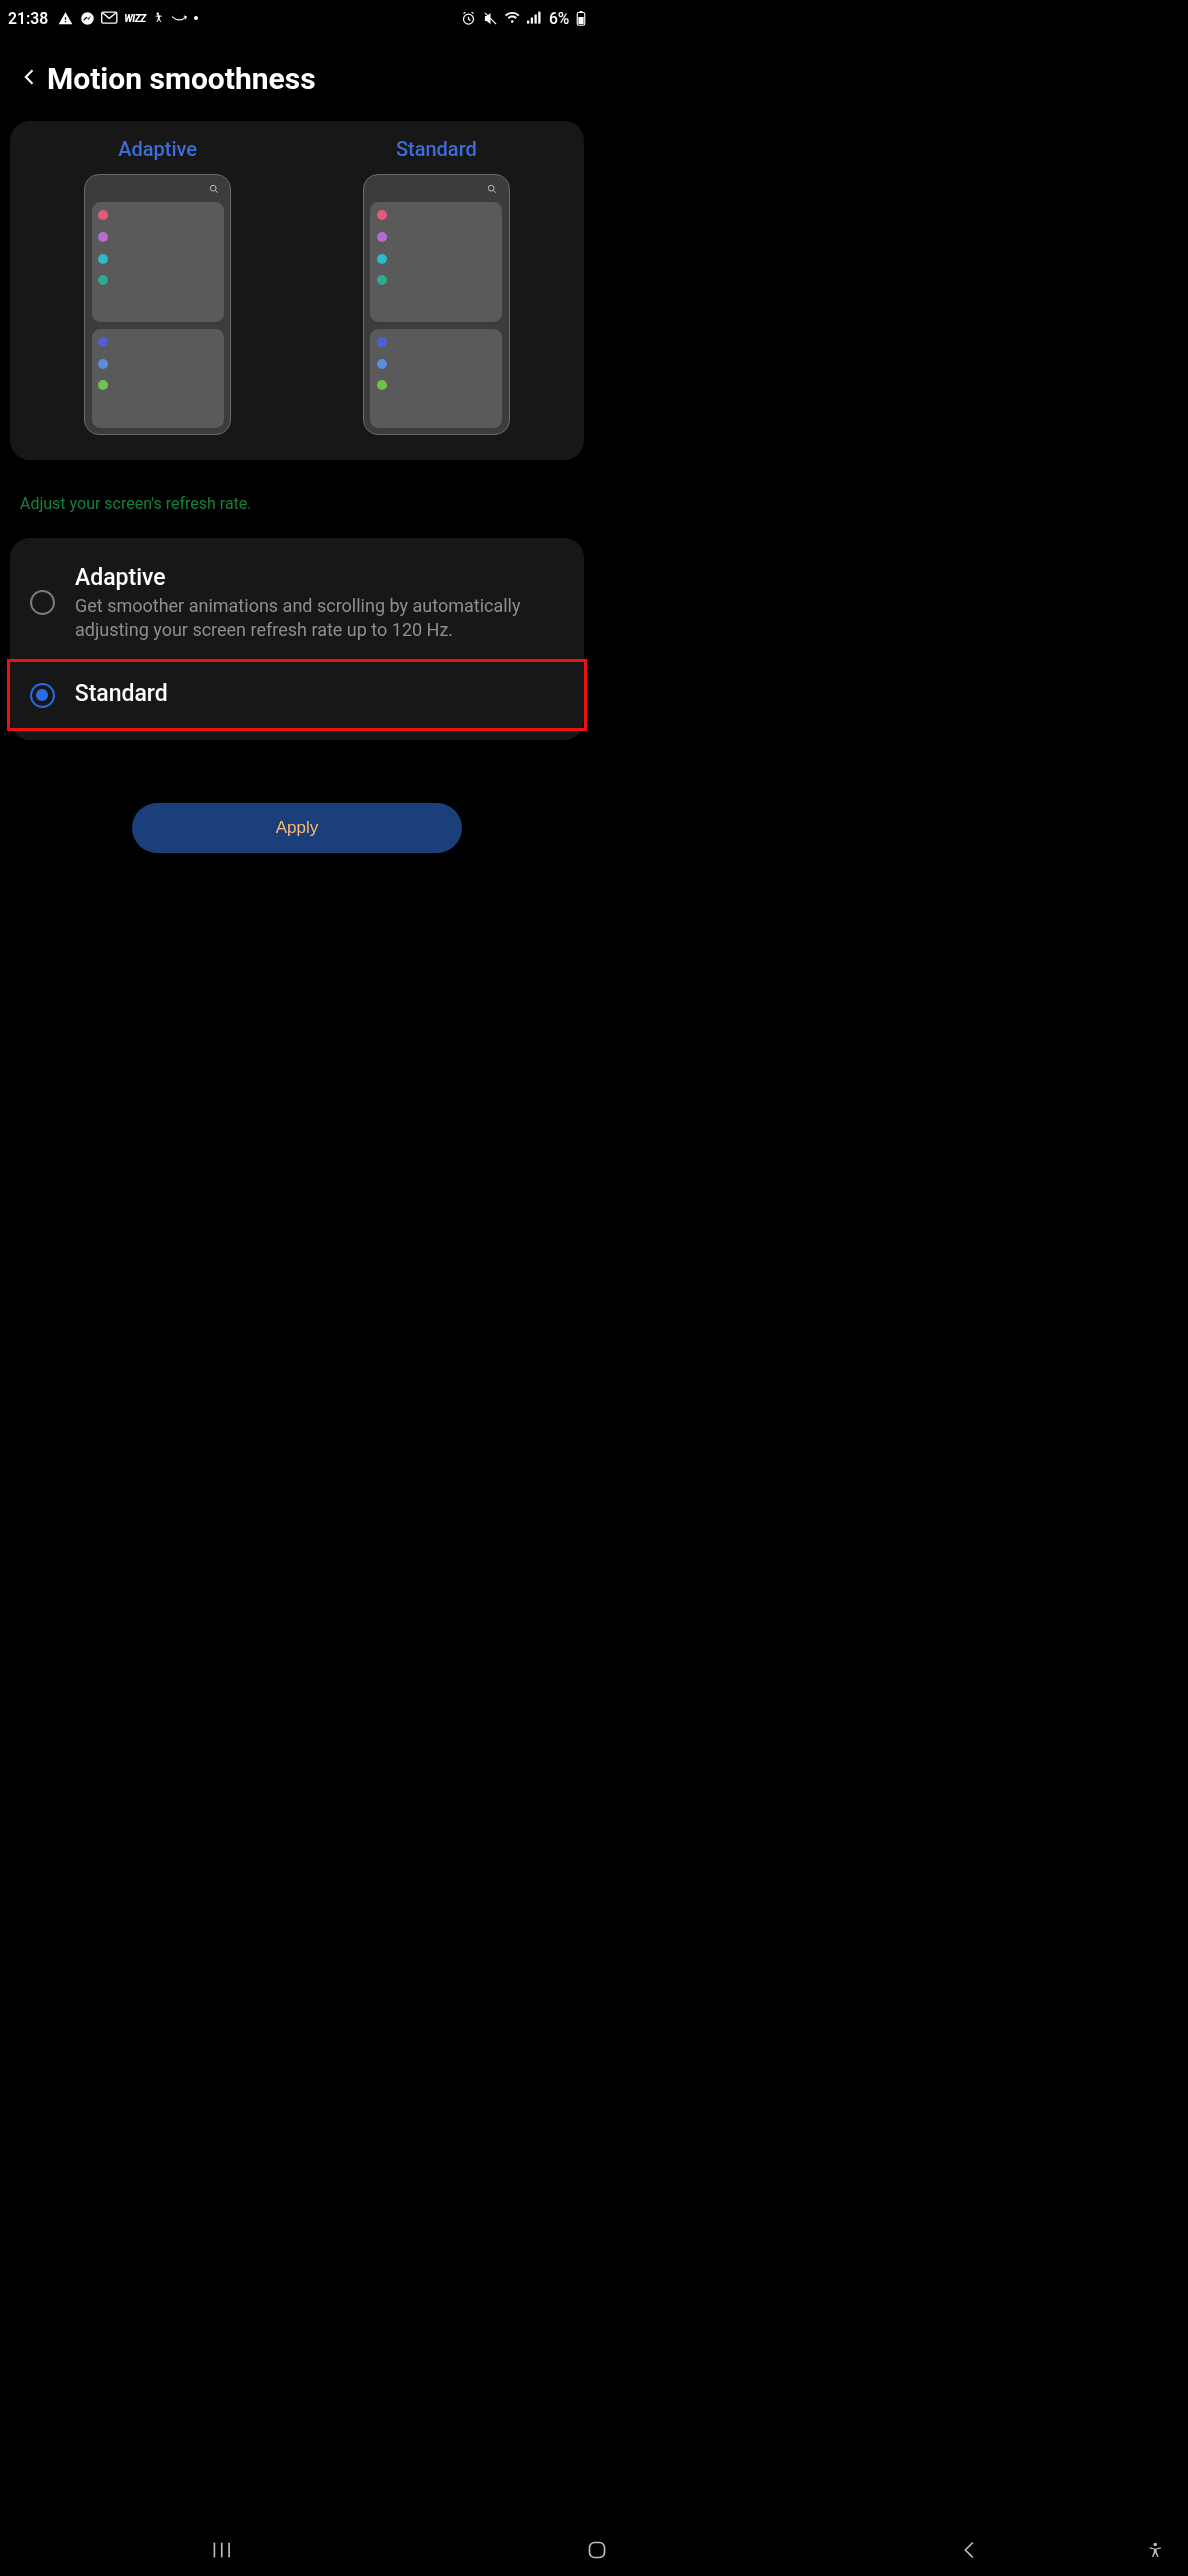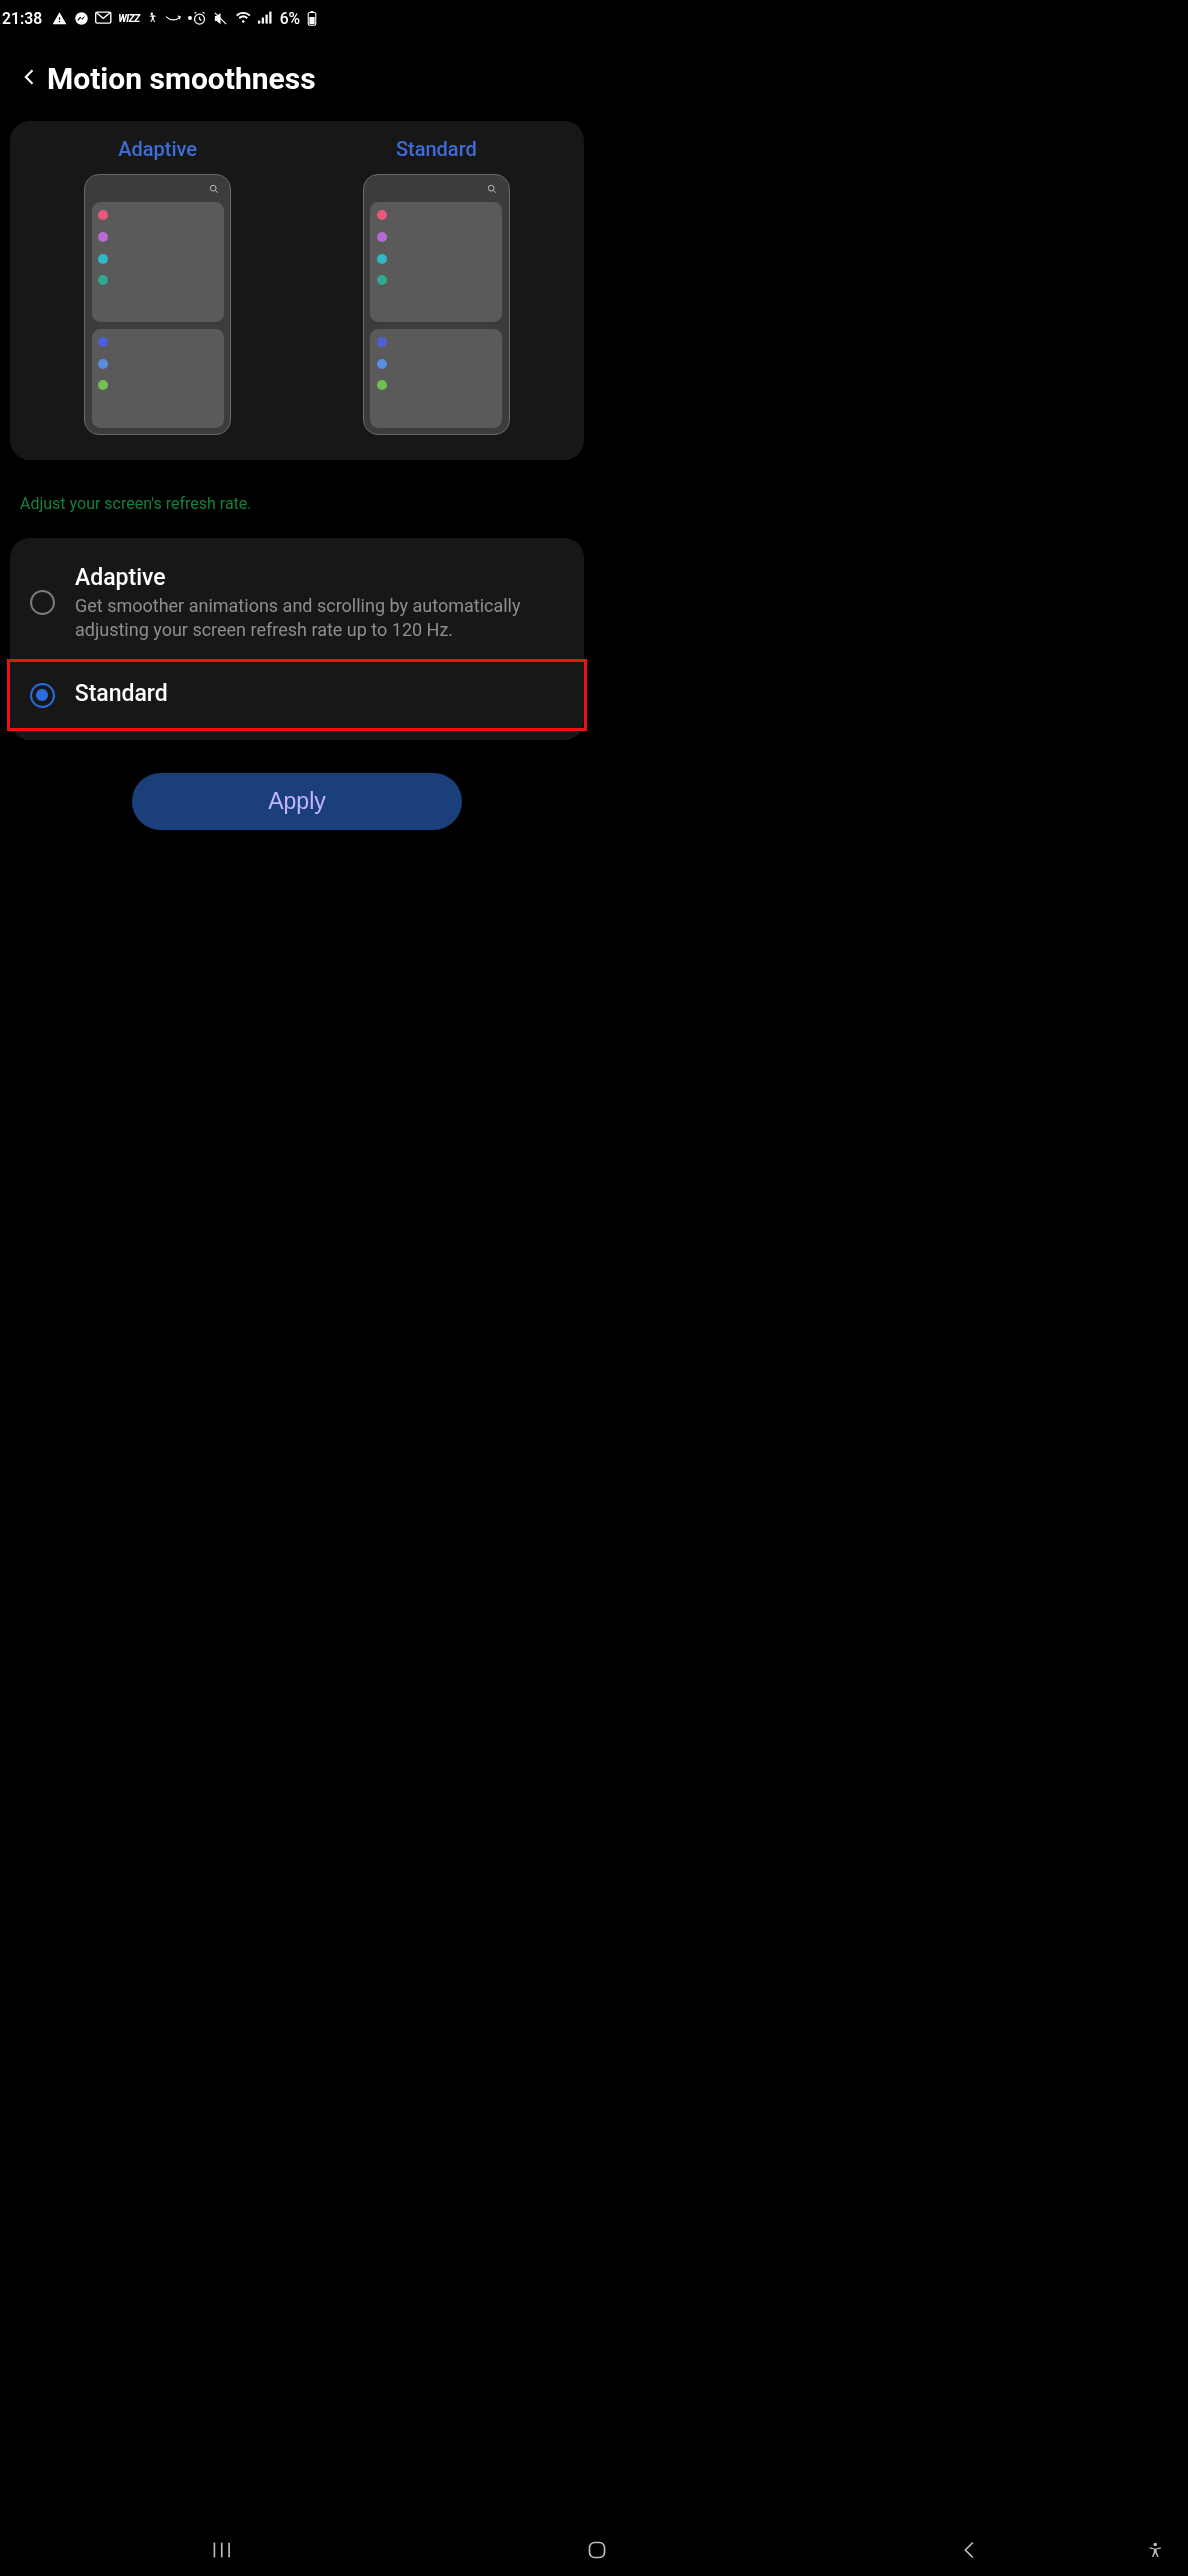--- a/index.html
+++ b/index.html
@@ -9,23 +9,23 @@
     background: #000;
     color: #fff;
     font-family: -apple-system, BlinkMacSystemFont, "Segoe UI", Roboto, sans-serif;
     overflow: hidden;
   }
   body { transform-origin: top left; }
 
   
   .status-bar {
     display: flex;
-    justify-content: flex-start;
+    justify-content: space-between;
     align-items: center;
-    padding: 5px 2px;
+    padding: 5px 8px;
     height: 36px;
     font-size: 15.7px;
     font-weight: 500;
   }
   .status-left, .status-right {
     display: flex;
     align-items: center;
     gap: 6.6px;
   }
   .status-left .time { font-weight: 600; margin-right: 3.3px; }
@@ -115,26 +115,27 @@
   .option-text .desc { font-size: 18px; color:#8e8e8e; line-height: 1.3; }
   .highlight-box {
     border: 3.3px solid #e11;
     margin: 0 -3.3px;
   }
 
   
   .apply-wrap { display:flex; justify-content:center; padding: 25px 0; }
   .apply-btn {
     background: #1a3f7a;
-    color: #c4b5fd;
-    font-size: 23px;
+    color: #fdba74;
+    font-size: 17px;
     border: none;
     border-radius: 33px;
     padding: 15px 66px;
     width: 330px;
+    margin-top: 30px;
   }
 
   
   .nav-bar {
     position: absolute;
     bottom: 0; left: 0; right: 0;
     height: 50px;
     display:flex;
     justify-content: space-around;
     align-items:center;

